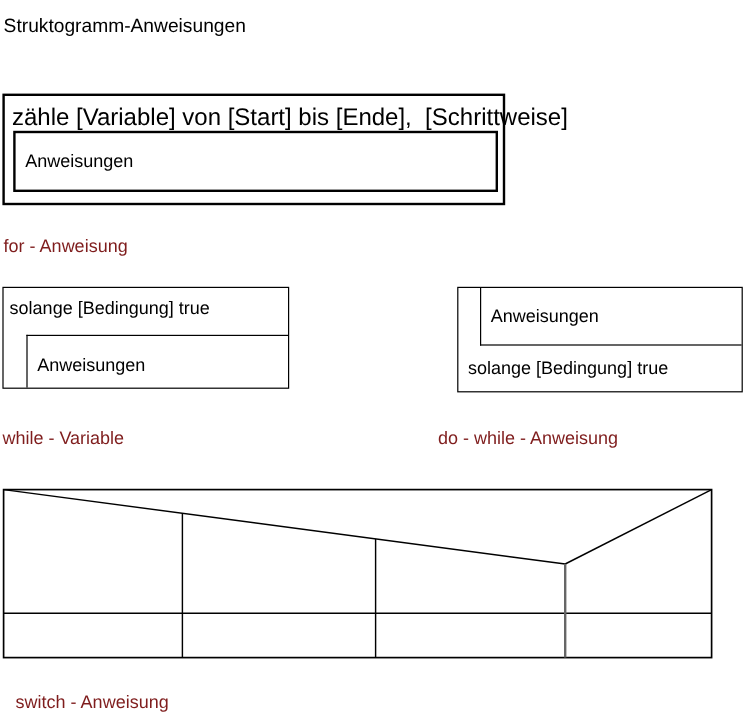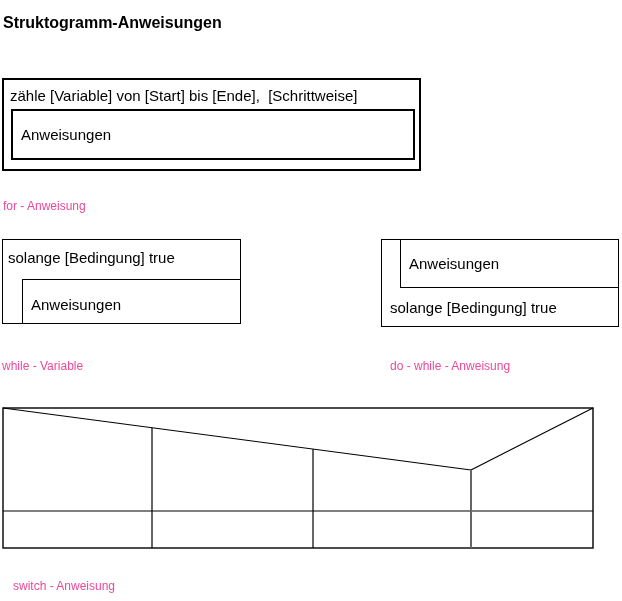--- a/index.html
+++ b/index.html
@@ -1,35 +1,35 @@
 <!DOCTYPE html>
 <html><head>
 <meta charset="utf-8">
 <style>
   html,body { margin:0; padding:0; background:#ffffff; }
   #page {
     position:relative; width:622px; height:601px; background:#ffffff;
     font-family:"Liberation Sans", sans-serif; color:#000000; overflow:hidden;
   }
   .abs { position:absolute; }
-  #title { left:3px; top:14px; font-size:16px; font-weight:bold; white-space:pre; }
+  #title { left:3px; top:14px; font-size:16px; font-weight:normal; white-space:pre; }
 
   
   #for-outer { left:2px; top:78px; width:415px; height:89px; border:2px solid #000; }
-  #for-header { position:absolute; left:6px; top:7px; font-size:15px; white-space:pre; }
+  #for-header { position:absolute; left:6px; top:7px; font-size:20px; white-space:pre; }
   #for-inner { position:absolute; left:7px; top:29px; width:392px; height:47px;
                border:2px solid #000; display:flex; align-items:center; padding-left:8px;
                font-size:15px; }
 
   
-  .caption { font-size:12px; line-height:18px; color:#ec4899; text-decoration:none;
+  .caption { font-size:15px; line-height:18px; color:#7f1d1d; text-decoration:none;
              white-space:pre; cursor:pointer; }
   #for-caption { left:3px; top:197px; }
   #while-caption { left:2px; top:357px; }
-  #dowhile-caption { left:390px; top:357px; }
+  #dowhile-caption { left:365px; top:357px; }
   #switch-caption { left:13px; top:577px; }
 
   
   #while-outer { left:2px; top:239px; width:237px; height:83px; border:1px solid #000; }
   #while-header { position:absolute; left:5px; top:9px; font-size:15px; white-space:pre; }
   #while-inner { position:absolute; left:19px; top:39px; right:0; bottom:0;
                  border-left:1px solid #000; border-top:1px solid #000;
                  padding:16px 0 0 8px; font-size:15px; }
 
   

